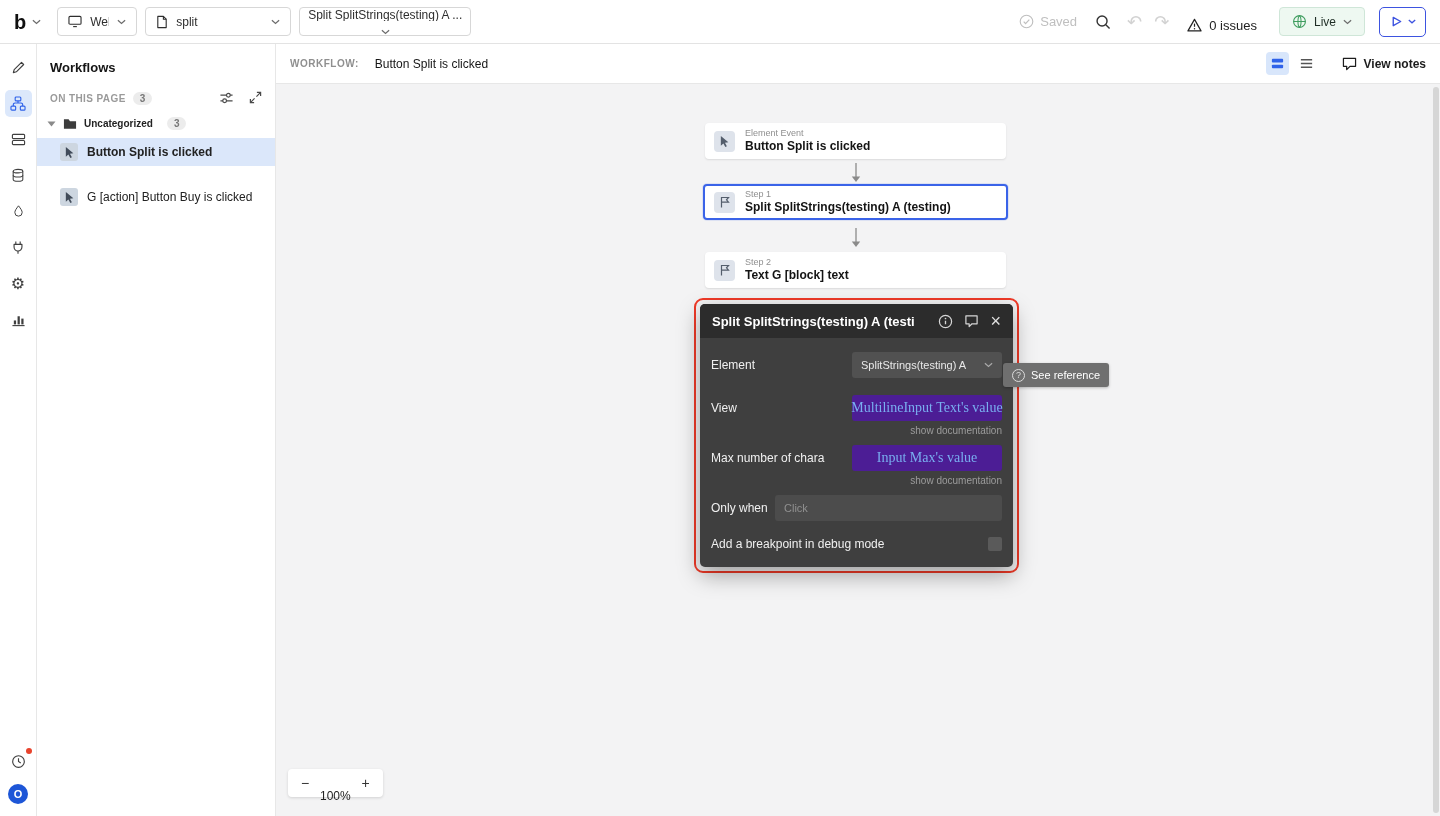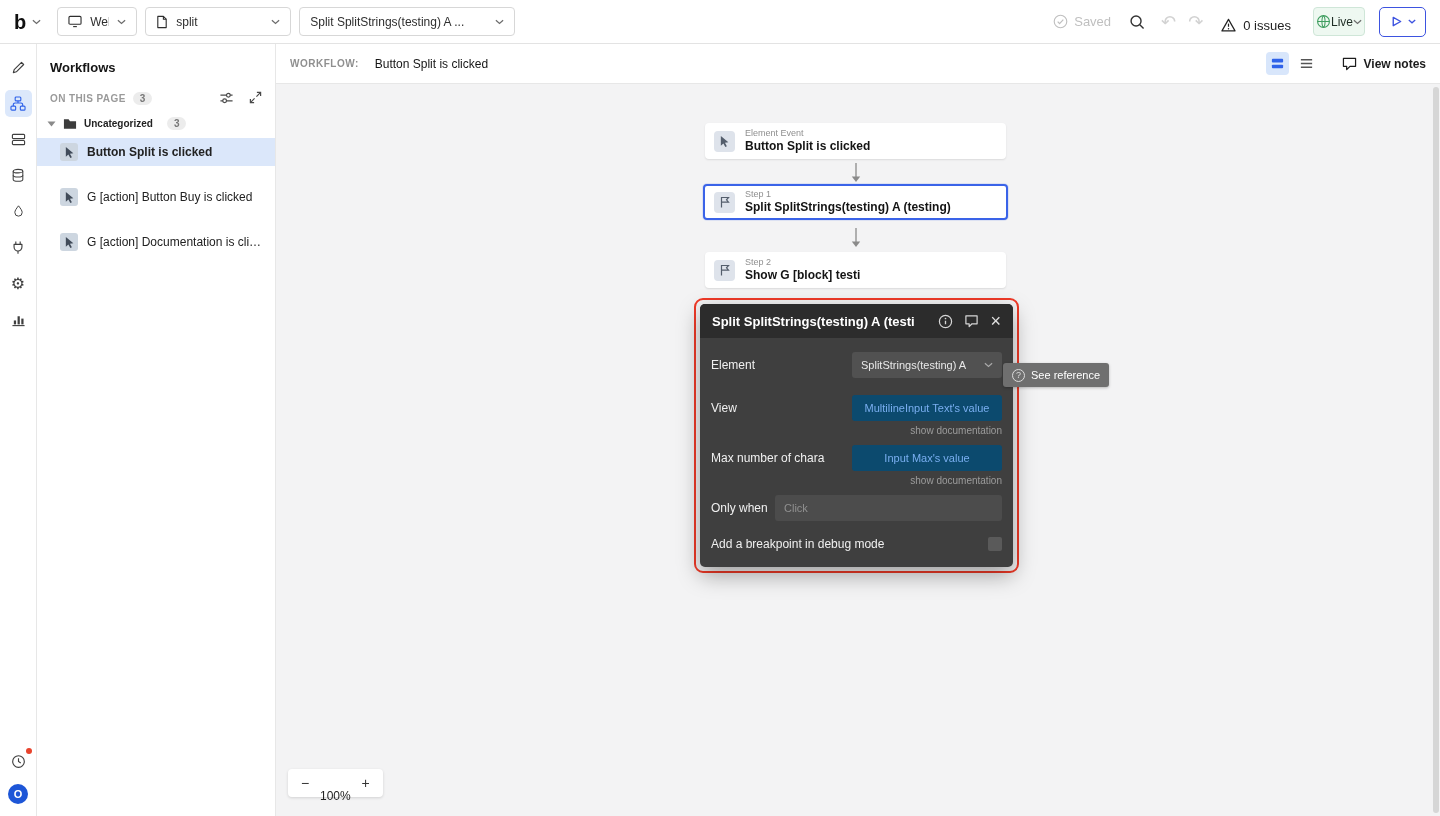--- a/index.html
+++ b/index.html
@@ -10,28 +10,28 @@
 
   
   .topbar { height:44px; flex:0 0 44px; background:#fff; border-bottom:1px solid #e3e3e3; display:flex; align-items:center; padding:0 14px; }
   .logo-wrap { display:flex; align-items:center; gap:6px; margin-right:16px; cursor:pointer; }
   .logo { font-size:20px; font-weight:700; color:#101010; line-height:1; }
   .chev { color:#6d6d6d; }
   .dd { height:29px; border:1px solid #d7d7d7; border-radius:4px; display:flex; align-items:center; gap:8px; padding:0 10px; font-size:12px; color:#2e2e2e; margin-right:8px; background:#fff; cursor:pointer; }
   .dd .lbl { flex:1; white-space:nowrap; overflow:hidden; }
   .dd-env { width:80px; }
   .dd-page { width:146px; }
-  .dd-elem { width:216px; }
+  .dd-elem { width:172px;flex-direction:column; }
   .tb-right { margin-left:auto; display:flex; align-items:center; }
   .saved { display:flex; align-items:center; gap:6px; color:#bfbfbf; font-size:13px; margin-right:12px; }
   .tb-iconbtn { width:28px; height:28px; display:flex; align-items:center; justify-content:center; color:#333; background:none; border:none; cursor:pointer; }
   .undo-redo { display:flex; align-items:center; gap:12px; margin:0 18px 0 10px; color:#d2d2d2; font-size:18px; }
   .undo-redo span { cursor:pointer; line-height:1; }
   .issues { display:flex; align-items:center; gap:7px; font-size:13px; color:#222; margin-right:22px; cursor:pointer;margin-top:7px; }
-  .live-btn { height:29px; border:1px solid #cfe6d8; background:#eef8f1; border-radius:4px; display:flex; align-items:center; padding:0 2px; font-size:12px; color:#1f2d25; margin-right:14px; cursor:pointer; }
+  .live-btn { height:29px; border:1px solid #cfe6d8; background:#eef8f1; border-radius:4px; display:flex; align-items:center; gap:7px; padding:0 12px; font-size:12px; color:#1f2d25; margin-right:14px; cursor:pointer; }
   .live-btn .globe { color:#3f9d5f; }
   .preview-btn { height:30px; width:47px; border:1.5px solid #3d53e0; border-radius:5px; background:#fff; display:flex; align-items:center; justify-content:center; gap:5px; color:#3d53e0; cursor:pointer; }
 
   
   .bodywrap { flex:1; display:flex; min-height:0; }
 
   
   .rail { width:37px; flex:0 0 37px; border-right:1px solid #e7e7e7; display:flex; flex-direction:column; align-items:center; padding:10px 0 12px; gap:9px; background:#fff; }
   .rail-btn { width:27px; height:27px; border-radius:5px; display:flex; align-items:center; justify-content:center; color:#3f3f3f; cursor:pointer; position:relative; background:none; border:none; }
   .rail-btn.active { background:#dce8fb; color:#2f62e9; }
@@ -88,21 +88,21 @@
   .popup-title { color:#fff; font-size:13px; font-weight:700; flex:1; white-space:nowrap; overflow:hidden; }
   .pt-icons { display:flex; align-items:center; gap:11px; color:#d6d6d6; }
   .pt-icons > * { cursor:pointer; }
   .pt-close { font-size:18px; line-height:1; color:#e0e0e0; }
   .popup-body { flex:1; padding:14px 11px 0;border-radius:28px; }
   .prow { display:flex; align-items:center; }
   .plabel { color:#f0f0f0; font-size:12px; flex:1; }
   .pselect { width:150px; height:26px; background:#515151; border-radius:3px; display:flex; align-items:center; gap:6px; padding:3px 9px; color:#e9e9e9; font-size:11px; cursor:pointer; }
   .pselect .val { flex:1; white-space:nowrap; overflow:hidden; }
   .pselect .chev { color:#a8a8a8; }
-  .pexpr { width:150px; height:26px; background:#0c4a6e; border-radius:3px; display:flex; align-items:center; justify-content:center; color:#79aef0; font-size:11px; cursor:pointer; white-space:nowrap; }
+  .pexpr { width:150px; height:26px; background:#4c1d95; border-radius:3px; display:flex; align-items:center; justify-content:center; color:#79aef0; font-size:14px; cursor:pointer; white-space:nowrap;font-family:Liberation Serif, serif; }
   .show-doc { text-align:right; color:#9c9c9c; font-size:10px; margin:4px 0 9px; cursor:pointer; }
   .row-element { margin-bottom:17px; }
   .row-onlywhen { margin:7px 0 16px; }
   .row-onlywhen .plabel { flex:0 0 64px; }
   .pinput { flex:1; height:26px; background:#4c4c4c; border:none; border-radius:3px; color:#ddd; font-size:11px; padding:0 9px; font-family:inherit; }
   .pinput::placeholder { color:#909090; }
   .pcheckbox { width:14px; height:14px; background:#5a5a5a; border-radius:2px; cursor:pointer; }
 
   
   .see-ref { position:absolute; left:727px; top:279px; height:24px; background:#6f6f6f; border-radius:3px; display:flex; align-items:center; gap:6px; padding:0 9px; color:#fff; font-size:11px; z-index:5; box-shadow:0 1px 3px rgba(0,0,0,.25); }
@@ -308,28 +308,20 @@
           <span class="wf-label">Button Split is clicked</span>
         </div>
         <div class="wf-item">
           <span class="wf-icon">
               <svg width="11" height="12" viewBox="0 0 12 13">
                 <path d="M2 1l8.2 6.8-3.7.5 2.1 3.8-1.7.9-2.1-3.8L2 11.8z" fill="currentColor"></path>
               </svg>
             </span>
           <span class="wf-label">G [action] Button Buy is clicked</span>
         </div>
-        <div class="wf-item">
-          <span class="wf-icon">
-              <svg width="11" height="12" viewBox="0 0 12 13">
-                <path d="M2 1l8.2 6.8-3.7.5 2.1 3.8-1.7.9-2.1-3.8L2 11.8z" fill="currentColor"></path>
-              </svg>
-            </span>
-          <span class="wf-label">G [action] Documentation is click...</span>
-        </div>
       </div>
     </aside>
 
     <main class="main">
       <div class="canvas-header">
         <span class="wf-section-label">WORKFLOW:</span>
         <span class="wf-name">Button Split is clicked</span>
         <div class="ch-right">
           <div class="view-toggle active">
             <svg width="15" height="15" viewBox="0 0 16 16">
@@ -388,21 +380,21 @@
           </svg>
 
         <div class="node node-3">
           <span class="node-icon">
               <svg width="10" height="12" viewBox="0 0 10 12">
                 <path d="M1.5 11.5V1M1.5 1.5h7L6.5 3.8l2 2.4h-7" fill="none" stroke="currentColor" stroke-width="1.2"></path>
               </svg>
             </span>
           <div class="node-lines">
             <span class="node-kind">Step 2</span>
-            <span class="node-title">Show G [block] testi</span>
+            <span class="node-title">Text G [block] text</span>
           </div>
         </div>
 
         <div class="popup-outline">
           <div class="popup">
             <div class="popup-titlebar">
               <span class="popup-title">Split SplitStrings(testing) A (testi</span>
               <div class="pt-icons">
                 <svg width="15" height="15" viewBox="0 0 16 16">
                     <circle cx="8" cy="8" r="6.5" fill="none" stroke="currentColor" stroke-width="1.3"></circle>

